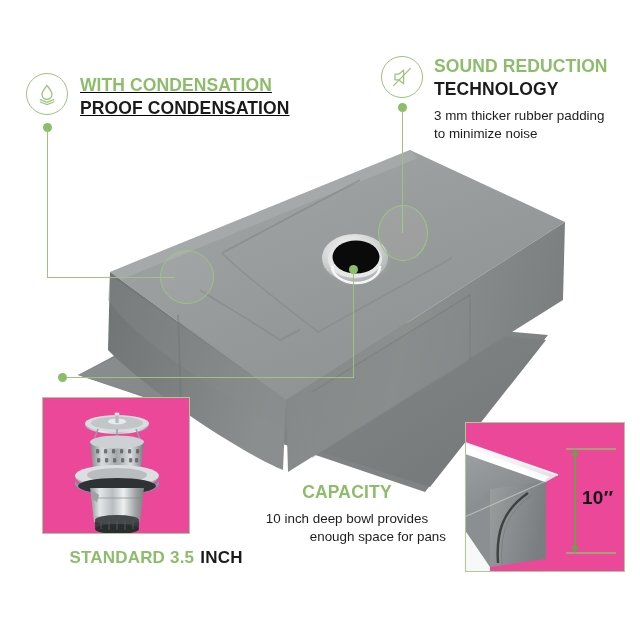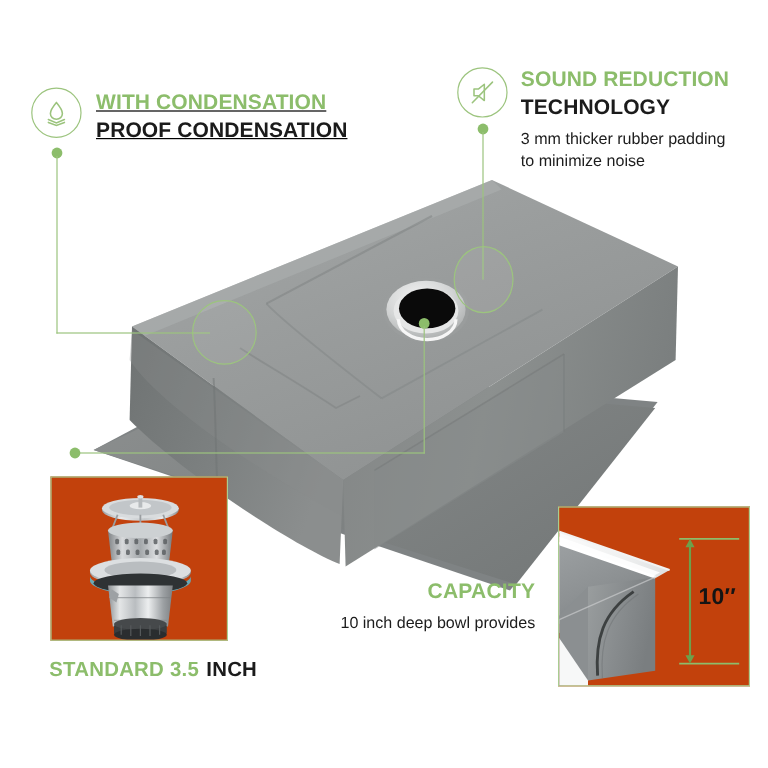--- a/index.html
+++ b/index.html
@@ -80,21 +80,21 @@
     border-radius: 50%;
     box-sizing: border-box;
     background: rgba(255,255,255,0.06);
   }
 
   
   .photo-frame {
     position: absolute;
     border: 1.6px solid #a9cd90;
     box-sizing: border-box;
-    background: #c2410c;
+    background: #ec4899;
     overflow: hidden;
   }
 
   
   .cap-line { line-height: 1.22; white-space: nowrap; }
   .cap-green {
     color: #8cbd6b;
     font-weight: bold;
     font-size: 17px;
     letter-spacing: 0.2px;
@@ -105,21 +105,21 @@
     font-size: 17px;
     letter-spacing: 0.2px;
   }
 
   
   .capacity-title {
     color: #8cbd6b;
     font-weight: bold;
     font-size: 17.5px;
     letter-spacing: 0.2px;
-    text-align: right;
+    text-align: center;
     line-height: 1.15;
   }
   .capacity-body {
     color: #1d1d1d;
     font-size: 13.4px;
     line-height: 1.36;
     text-align: right;
   }
 
   
@@ -322,29 +322,30 @@
       <g stroke="#55595b" stroke-width="1">
         <line x1="58" y1="123" x2="58" y2="131"></line>
         <line x1="66" y1="123" x2="66" y2="132"></line>
         <line x1="74" y1="123" x2="74" y2="132"></line>
         <line x1="82" y1="123" x2="82" y2="132"></line>
         <line x1="90" y1="123" x2="90" y2="131"></line>
       </g>
     </svg>
   </div>
 
-  <div class="abs" style="left:41px; top:548px; width:230px;">
+  <div class="abs" style="left:41px; top:548px; width:230px;text-align:center;">
     <div class="cap-line">
       <span class="cap-green">STANDARD 3.5</span><span class="cap-black" style="margin-left:6px;">INCH</span>
     </div>
   </div>
 
   <div class="abs" style="left:248px; top:482px; width:198px;">
     <div class="capacity-title">CAPACITY</div>
-    <div class="capacity-body" style="margin-top:8px;">10 inch deep bowl provides</div>
+    <div class="capacity-body" style="margin-top:8px;text-align:center;">10 inch deep bowl provides</div>
+    <div class="capacity-body">enough space for pans</div>
   </div>
 
   <div class="photo-frame" style="left:465px; top:422px; width:160px; height:150px;">
     <svg width="160" height="150" viewBox="0 0 160 150" style="display:block;">
       <defs>
         <linearGradient id="bowlInner" x1="0" y1="0" x2="0.6" y2="1">
           <stop offset="0%" stop-color="#9da1a3"></stop>
           <stop offset="60%" stop-color="#8d9193"></stop>
           <stop offset="100%" stop-color="#7e8284"></stop>
         </linearGradient>

